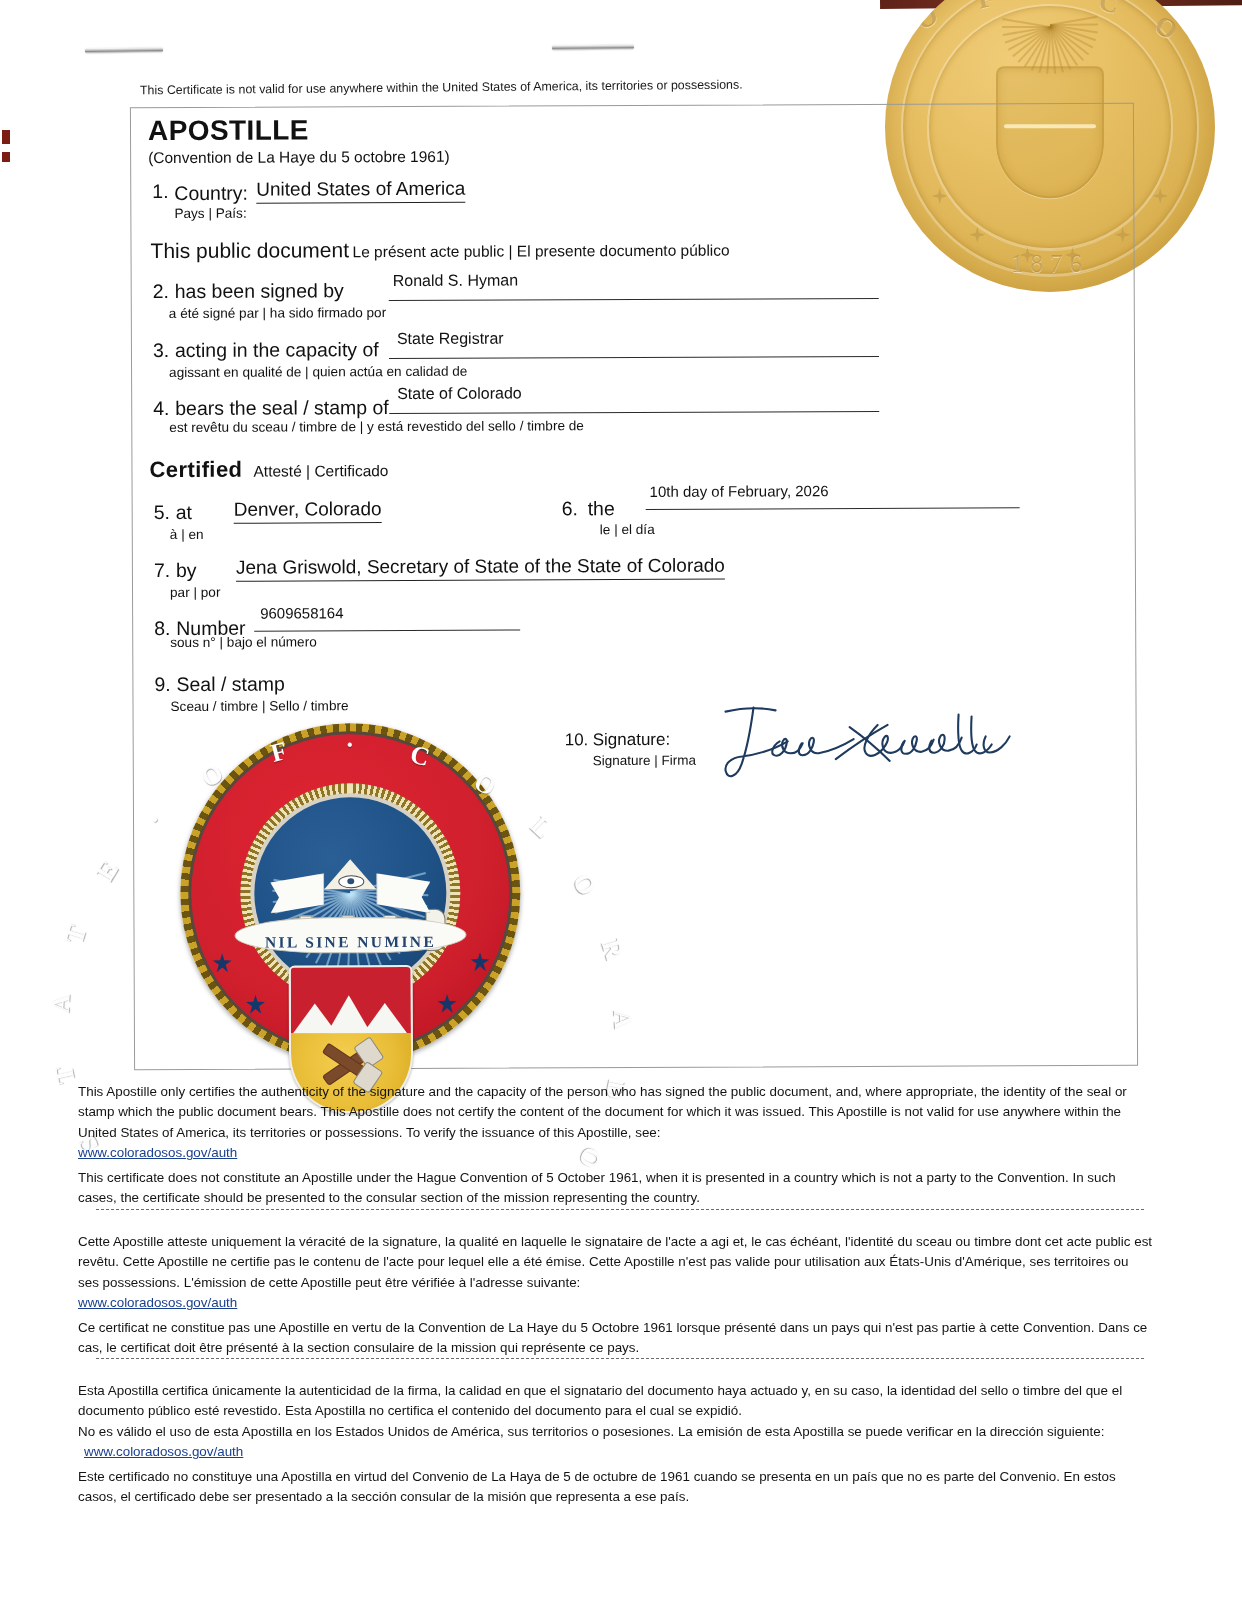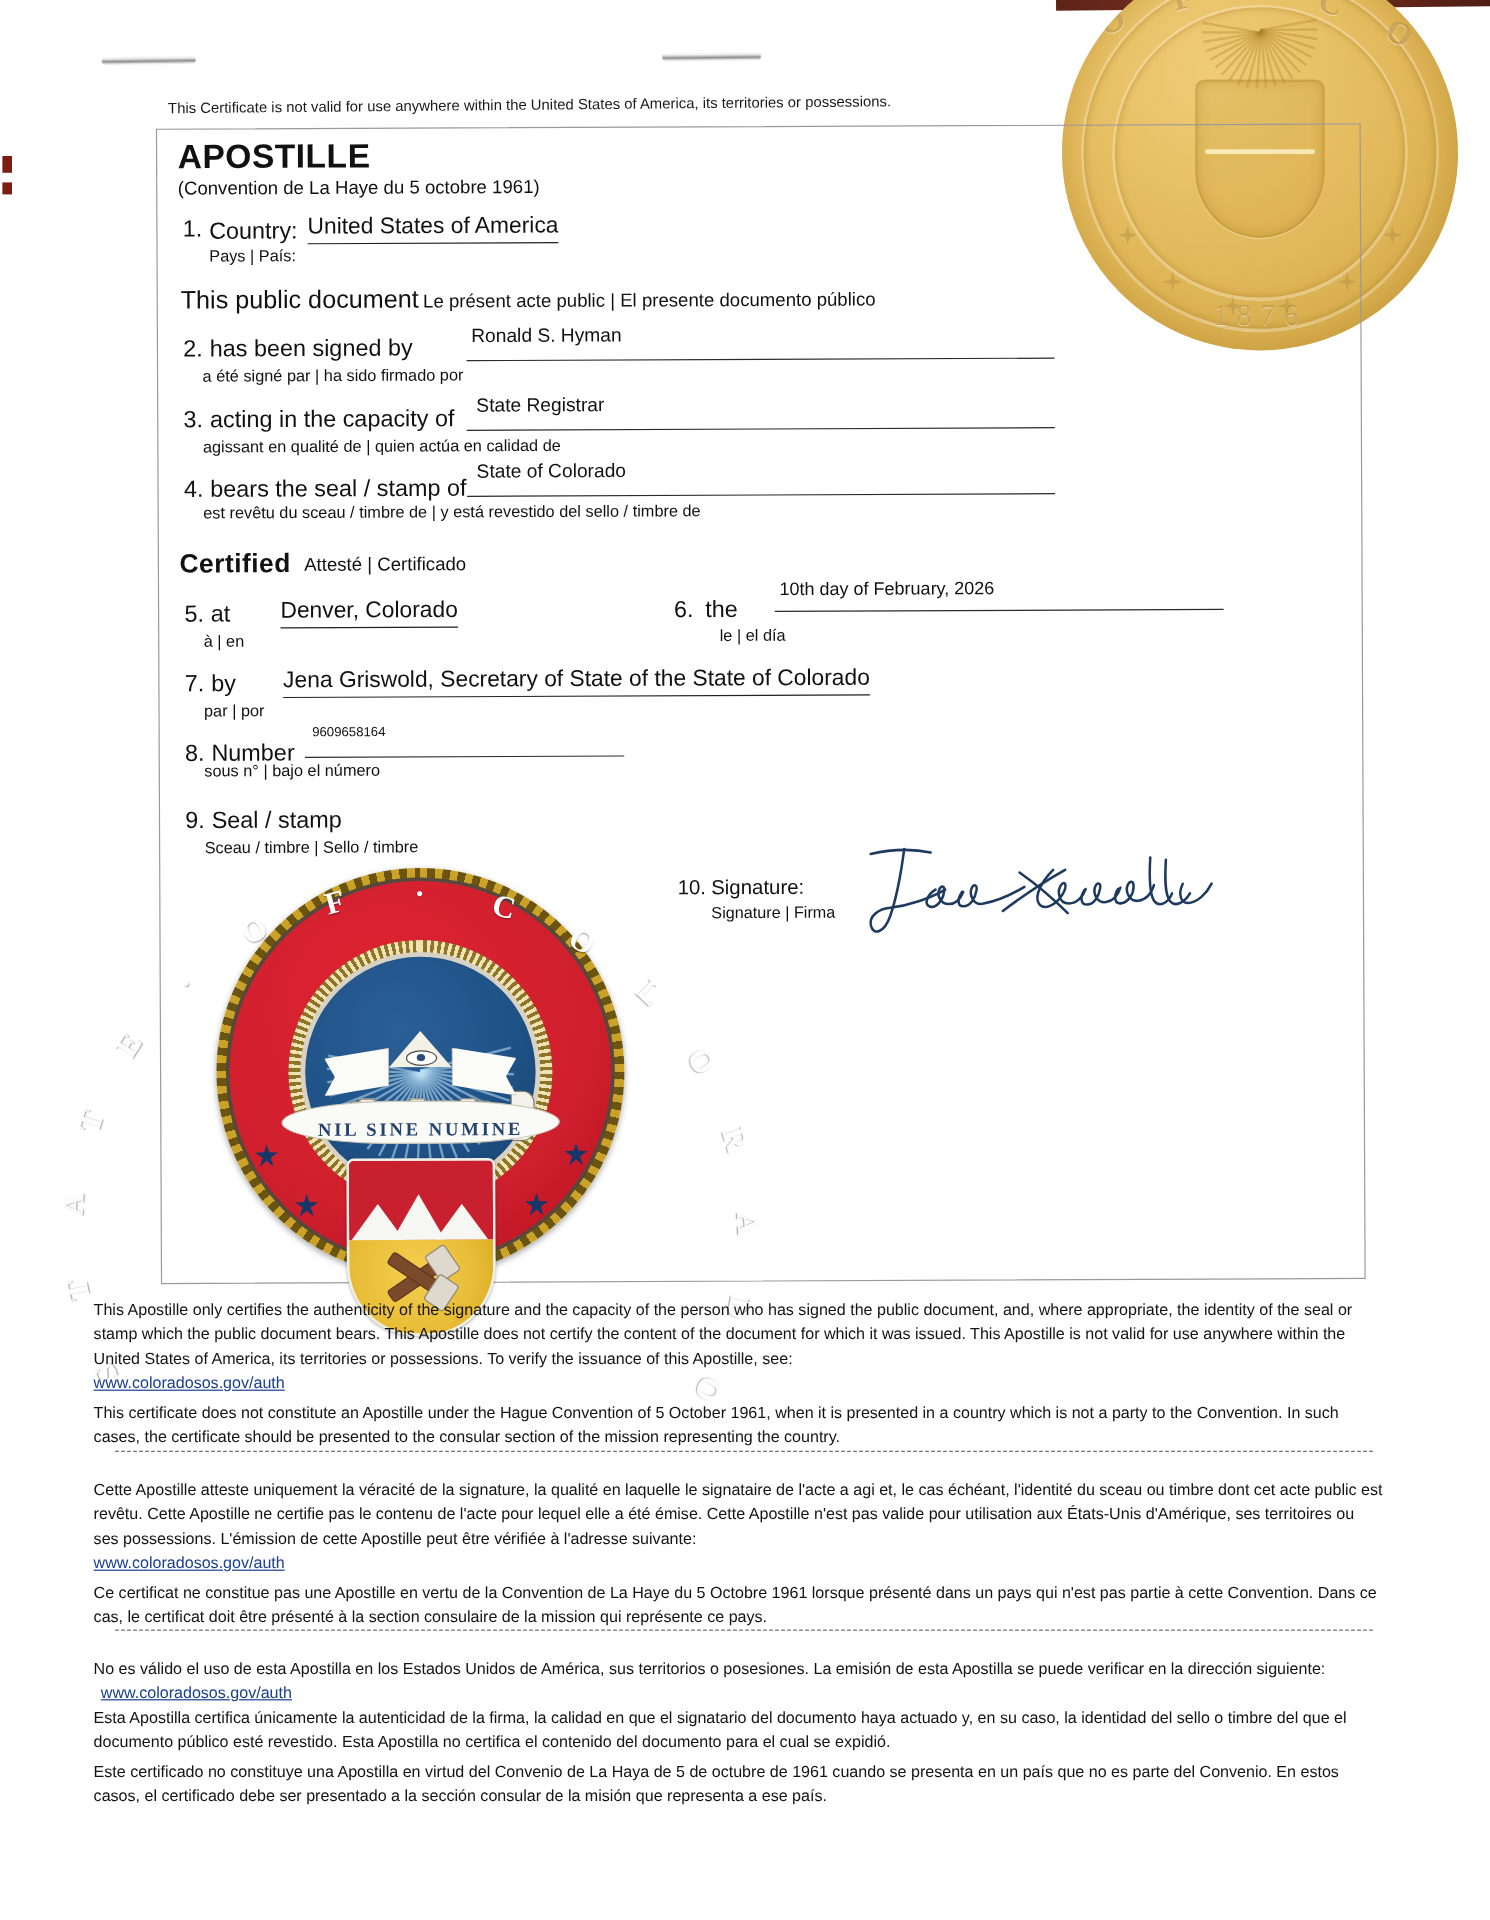--- a/index.html
+++ b/index.html
@@ -355,21 +355,21 @@
   <div class="rule thin" style="left:514px; top:404px; width:374px;"></div>
   <div class="lbl-sm" style="left:452px; top:417px;padding-left:16px;">le | el día</div>
 
   <div class="lbl-big" style="left:22px; top:452px;">7.</div>
   <div class="lbl-big" style="left:44px; top:452px;">by</div>
   <div class="val-u" style="left:104px; top:450px;">Jena Griswold, Secretary of State of the State of Colorado</div>
   <div class="lbl-sm" style="left:38px; top:478px;">par | por</div>
 
   <div class="lbl-big" style="left:22px; top:510px;">8.</div>
   <div class="lbl-big" style="left:44px; top:510px;">Number</div>
-  <div class="val" style="left:128px; top:498px; font-size:11px;">9609658164</div>
+  <div class="val" style="left:128px; top:498px; font-size:15px;">9609658164</div>
   <div class="rule" style="left:122px; top:524px; width:266px;"></div>
   <div class="lbl-sm" style="left:38px; top:528px;">sous n° | bajo el número</div>
 
   <div class="lbl-big" style="left:22px; top:566px;">9.</div>
   <div class="lbl-big" style="left:44px; top:566px;">Seal / stamp</div>
   <div class="lbl-sm" style="left:38px; top:592px;">Sceau / timbre | Sello / timbre</div>
 
   <div class="sig-label" style="left:432px; top:625px;">10.</div>
   <div class="sig-label" style="left:460px; top:625px;">Signature:</div>
   <div class="sig-label2" style="left:460px; top:648px;">Signature | Firma</div>
@@ -497,17 +497,17 @@
 
 <div class="foot" style="top:1232px;">
   <p>Cette Apostille atteste uniquement la véracité de la signature, la qualité en laquelle le signataire de l'acte a agi et, le cas échéant, l'identité du sceau ou timbre dont cet acte public est revêtu. Cette Apostille ne certifie pas le contenu de l'acte pour lequel elle a été émise. Cette Apostille n'est pas valide pour utilisation aux États-Unis d'Amérique, ses territoires ou ses possessions. L'émission de cette Apostille peut être vérifiée à l'adresse suivante:</p>
   <p><a class="lnk" href="#">www.coloradosos.gov/auth</a></p>
   <p class="b" style="margin-top:4px;">Ce certificat ne constitue pas une Apostille en vertu de la Convention de La Haye du 5 Octobre 1961 lorsque présenté dans un pays qui n'est pas partie à cette Convention. Dans ce cas, le certificat doit être présenté à la section consulaire de la mission qui représente ce pays.</p>
 </div>
 
 <div class="sep" style="top:1358px;"></div>
 
 <div class="foot" style="top:1381px;">
+  <p>Esta Apostilla certifica únicamente la autenticidad de la firma, la calidad en que el signatario del documento haya actuado y, en su caso, la identidad del sello o timbre del que el documento público esté revestido. Esta Apostilla no certifica el contenido del documento para el cual se expidió.</p>
   <p><span>No es válido el uso de esta Apostilla en los Estados Unidos de América, sus territorios o posesiones. La emisión de esta  Apostilla se puede verificar en la dirección siguiente:</span>
      <a class="lnk" href="#" style="margin-left:6px;">www.coloradosos.gov/auth</a></p>
-  <p>Esta Apostilla certifica únicamente la autenticidad de la firma, la calidad en que el signatario del documento haya actuado y, en su caso, la identidad del sello o timbre del que el documento público esté revestido. Esta Apostilla no certifica el contenido del documento para el cual se expidió.</p>
   <p class="b" style="margin-top:4px;">Este certificado no constituye una Apostilla en virtud del Convenio de La Haya de 5 de octubre de 1961 cuando se presenta en un país que no es parte del Convenio. En estos casos, el certificado debe ser presentado a la sección consular de la misión que representa a ese país.</p>
 </div>
 
 </body></html>

